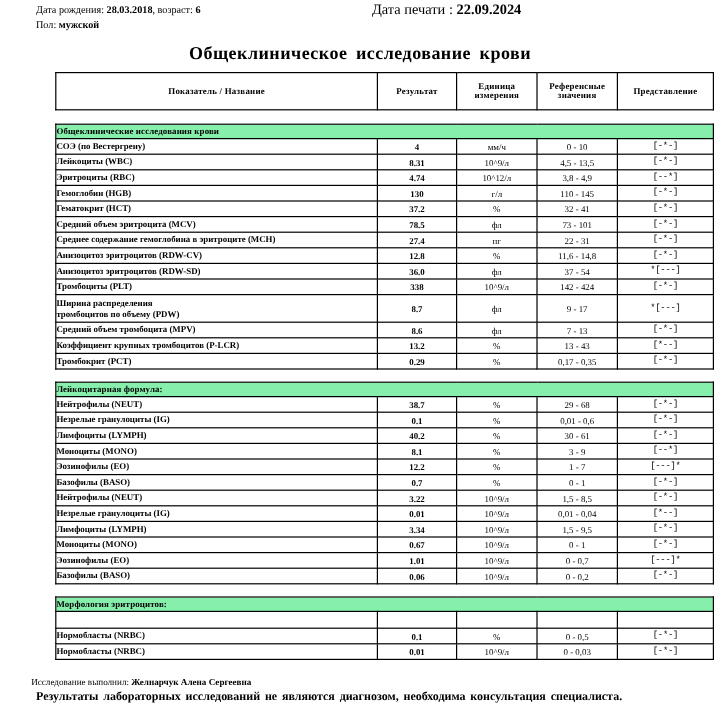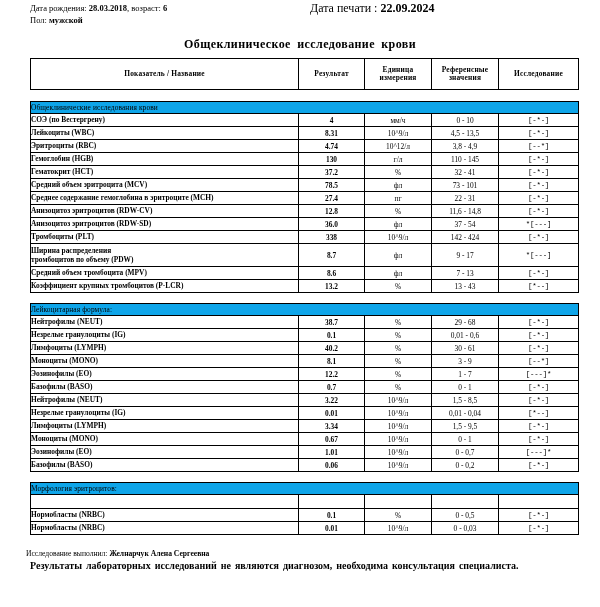--- a/index.html
+++ b/index.html
@@ -32,30 +32,30 @@
     left: 310px;
     top: 2px;
     font-size: 12px;
     line-height: 12px;
     white-space: nowrap;
   }
 
   
   .doc-title {
     text-align: center;
-    font-size: 12px;
+    font-size: 15px;
     font-weight: bold;
     letter-spacing: 0.4px;
     word-spacing: 3px;
     margin: 1px 0 6px 0;
   }
 
   
   .sheet {
-    padding: 0 22px 0 30px;
+    padding: 0 22px 0 46px;
   }
   table.report {
     border-collapse: collapse;
     width: 548px;
     table-layout: fixed;
   }
   table.report td, table.report th {
     border: 1px solid #000000;
     padding: 0;
     font-size: 7.4px;
@@ -78,22 +78,22 @@
     letter-spacing: 0.2px;
     line-height: 8px;
     padding: 2px 1px;
   }
 
   
   .tbl-gap { height: 11px; }
 
   
   td.section-bar {
-    background: #0ea5e9;
-    font-weight: normal;
+    background: #86efac;
+    font-weight: bold;
     font-size: 7.4px;
     padding: 2px 0 2px 5px;
     height: 11px;
     letter-spacing: 0.1px;
   }
 
   
   td.cell-name {
     padding: 2px 0 2px 5px;
     font-weight: bold;
@@ -168,21 +168,21 @@
         <col class="c-unit">
         <col class="c-ref">
         <col class="c-repr">
     </colgroup>
     <thead>
       <tr>
         <td>Показатель / Название</td>
         <td>Результат</td>
         <td>Единица измерения</td>
         <td>Референсные значения</td>
-        <td>Исследование</td>
+        <td>Представление</td>
       </tr>
     </thead>
   </table>
 
   <div class="tbl-gap"></div>
 
   <div id="sections-host">
       <table class="report">
         <colgroup>
           <col class="c-name">
@@ -278,20 +278,27 @@
             <td class="cell-unit">фл</td>
             <td class="cell-ref">7 - 13</td>
             <td class="cell-repr">[-*-]</td>
           </tr>
           <tr>
             <td class="cell-name">Коэффициент крупных тромбоцитов (P-LCR)</td>
             <td class="cell-res">13.2</td>
             <td class="cell-unit">%</td>
             <td class="cell-ref">13 - 43</td>
             <td class="cell-repr">[*--]</td>
+          </tr>
+          <tr>
+            <td class="cell-name">Тромбокрит (PCT)</td>
+            <td class="cell-res">0.29</td>
+            <td class="cell-unit">%</td>
+            <td class="cell-ref">0,17 - 0,35</td>
+            <td class="cell-repr">[-*-]</td>
           </tr>
         </tbody>
       </table>
       <div class="section-gap"></div>
       <table class="report">
         <colgroup>
           <col class="c-name">
           <col class="c-res">
           <col class="c-unit">
           <col class="c-ref">

